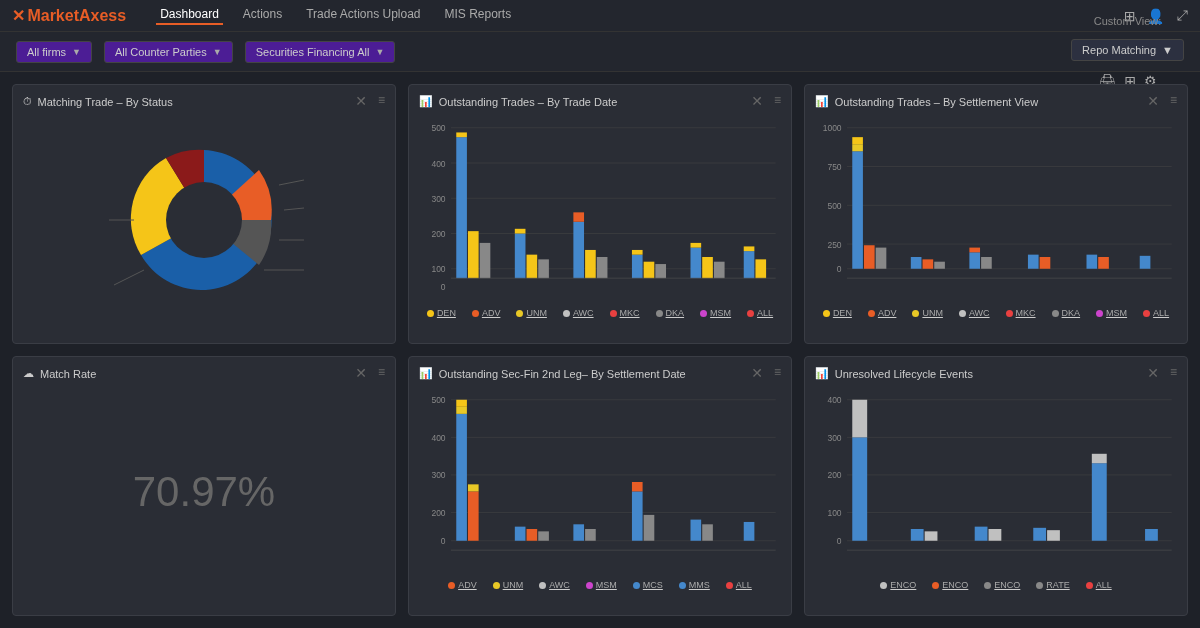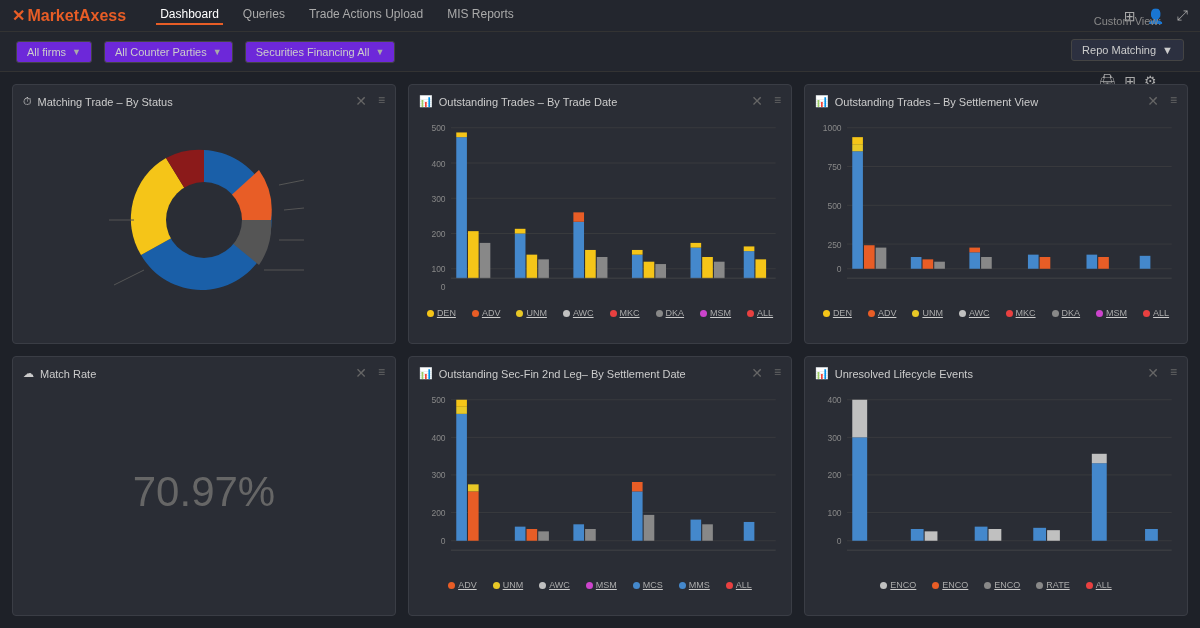--- a/index.html
+++ b/index.html
@@ -11,21 +11,21 @@
     .nav-logo span { color: #e85d26; font-weight: bold; font-size: 16px; }
     .nav-logo .x { color: #e85d26; font-size: 16px; font-weight: bold; margin-right: 2px; }
     .nav-links { display: flex; gap: 16px; flex: 1; }
     .nav-link { color: #aaa; font-size: 12px; cursor: pointer; padding: 0 4px; }
     .nav-link.active { color: #fff; border-bottom: 2px solid #e85d26; padding-bottom: 2px; }
     .nav-right { display: flex; gap: 12px; align-items: center; }
     .nav-icon { color: #aaa; font-size: 14px; cursor: pointer; }
 
     
     .toolbar { background: #23262e; height: 40px; display: flex; align-items: center; padding: 0 16px; gap: 12px; border-bottom: 1px solid #333; }
-    .dropdown-btn { background: #6d28d9; border: 1px solid #444; color: #ccc; padding: 4px 10px; border-radius: 3px; font-size: 11px; cursor: pointer; display: flex; align-items: center; gap: 6px; }
+    .dropdown-btn { background: #4c1d95; border: 1px solid #444; color: #ccc; padding: 4px 10px; border-radius: 3px; font-size: 11px; cursor: pointer; display: flex; align-items: center; gap: 6px; }
     .dropdown-btn .arrow { font-size: 9px; color: #aaa; }
     .toolbar-right { margin-left: auto; display: flex; align-items: center; gap: 12px; flex-direction: column; }
     .custom-view-label { color: #888; font-size: 11px; }
     .custom-view-btn { background: #2c3040; border: 1px solid #444; color: #ccc; padding: 4px 10px; border-radius: 3px; font-size: 11px; cursor: pointer; display: flex; align-items: center; gap: 6px; }
     .toolbar-icons { display: flex; gap: 8px; align-items: center; }
     .toolbar-icon { color: #aaa; font-size: 14px; cursor: pointer; }
 
     
     .dashboard { padding: 12px; display: grid; grid-template-columns: 1fr 1fr 1fr; grid-template-rows: 1fr 1fr; gap: 12px; height: calc(628px - 72px); }
     .panel { background: #2a2d35; border: 1px solid #3a3d45; border-radius: 4px; padding: 10px; position: relative; overflow: hidden; }
@@ -49,21 +49,21 @@
 </head>
 <body>
 
 <div class="nav">
   <div class="nav-logo">
     <span class="x">✕</span>
     <span>MarketAxess</span>
   </div>
   <div class="nav-links">
     <span class="nav-link active">Dashboard</span>
-    <span class="nav-link">Queries</span>
+    <span class="nav-link">Actions</span>
     <span class="nav-link">Trade Actions Upload</span>
     <span class="nav-link">MIS Reports</span>
   </div>
   <div class="nav-right">
     <span class="nav-icon">⊞</span>
     <span class="nav-icon">👤</span>
     <span class="nav-icon">⤢</span>
   </div>
 </div>
 

